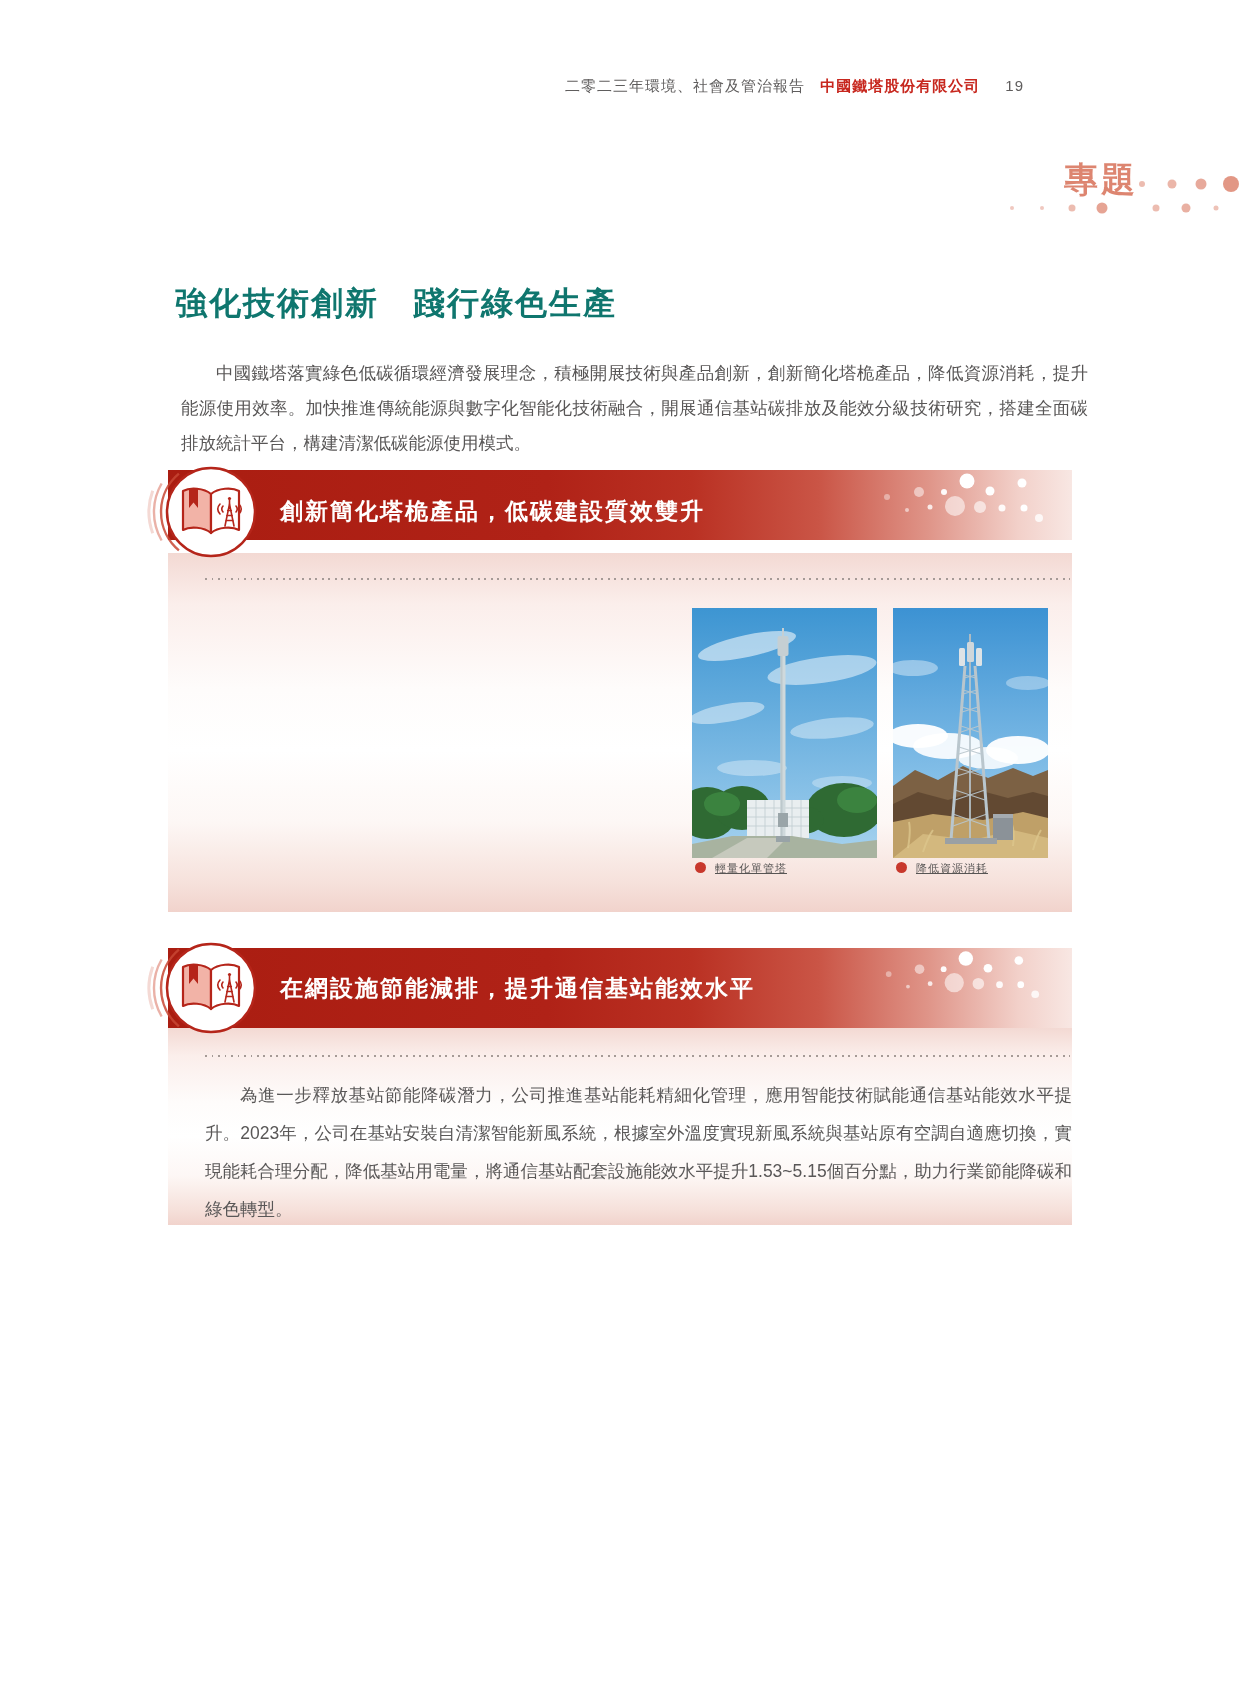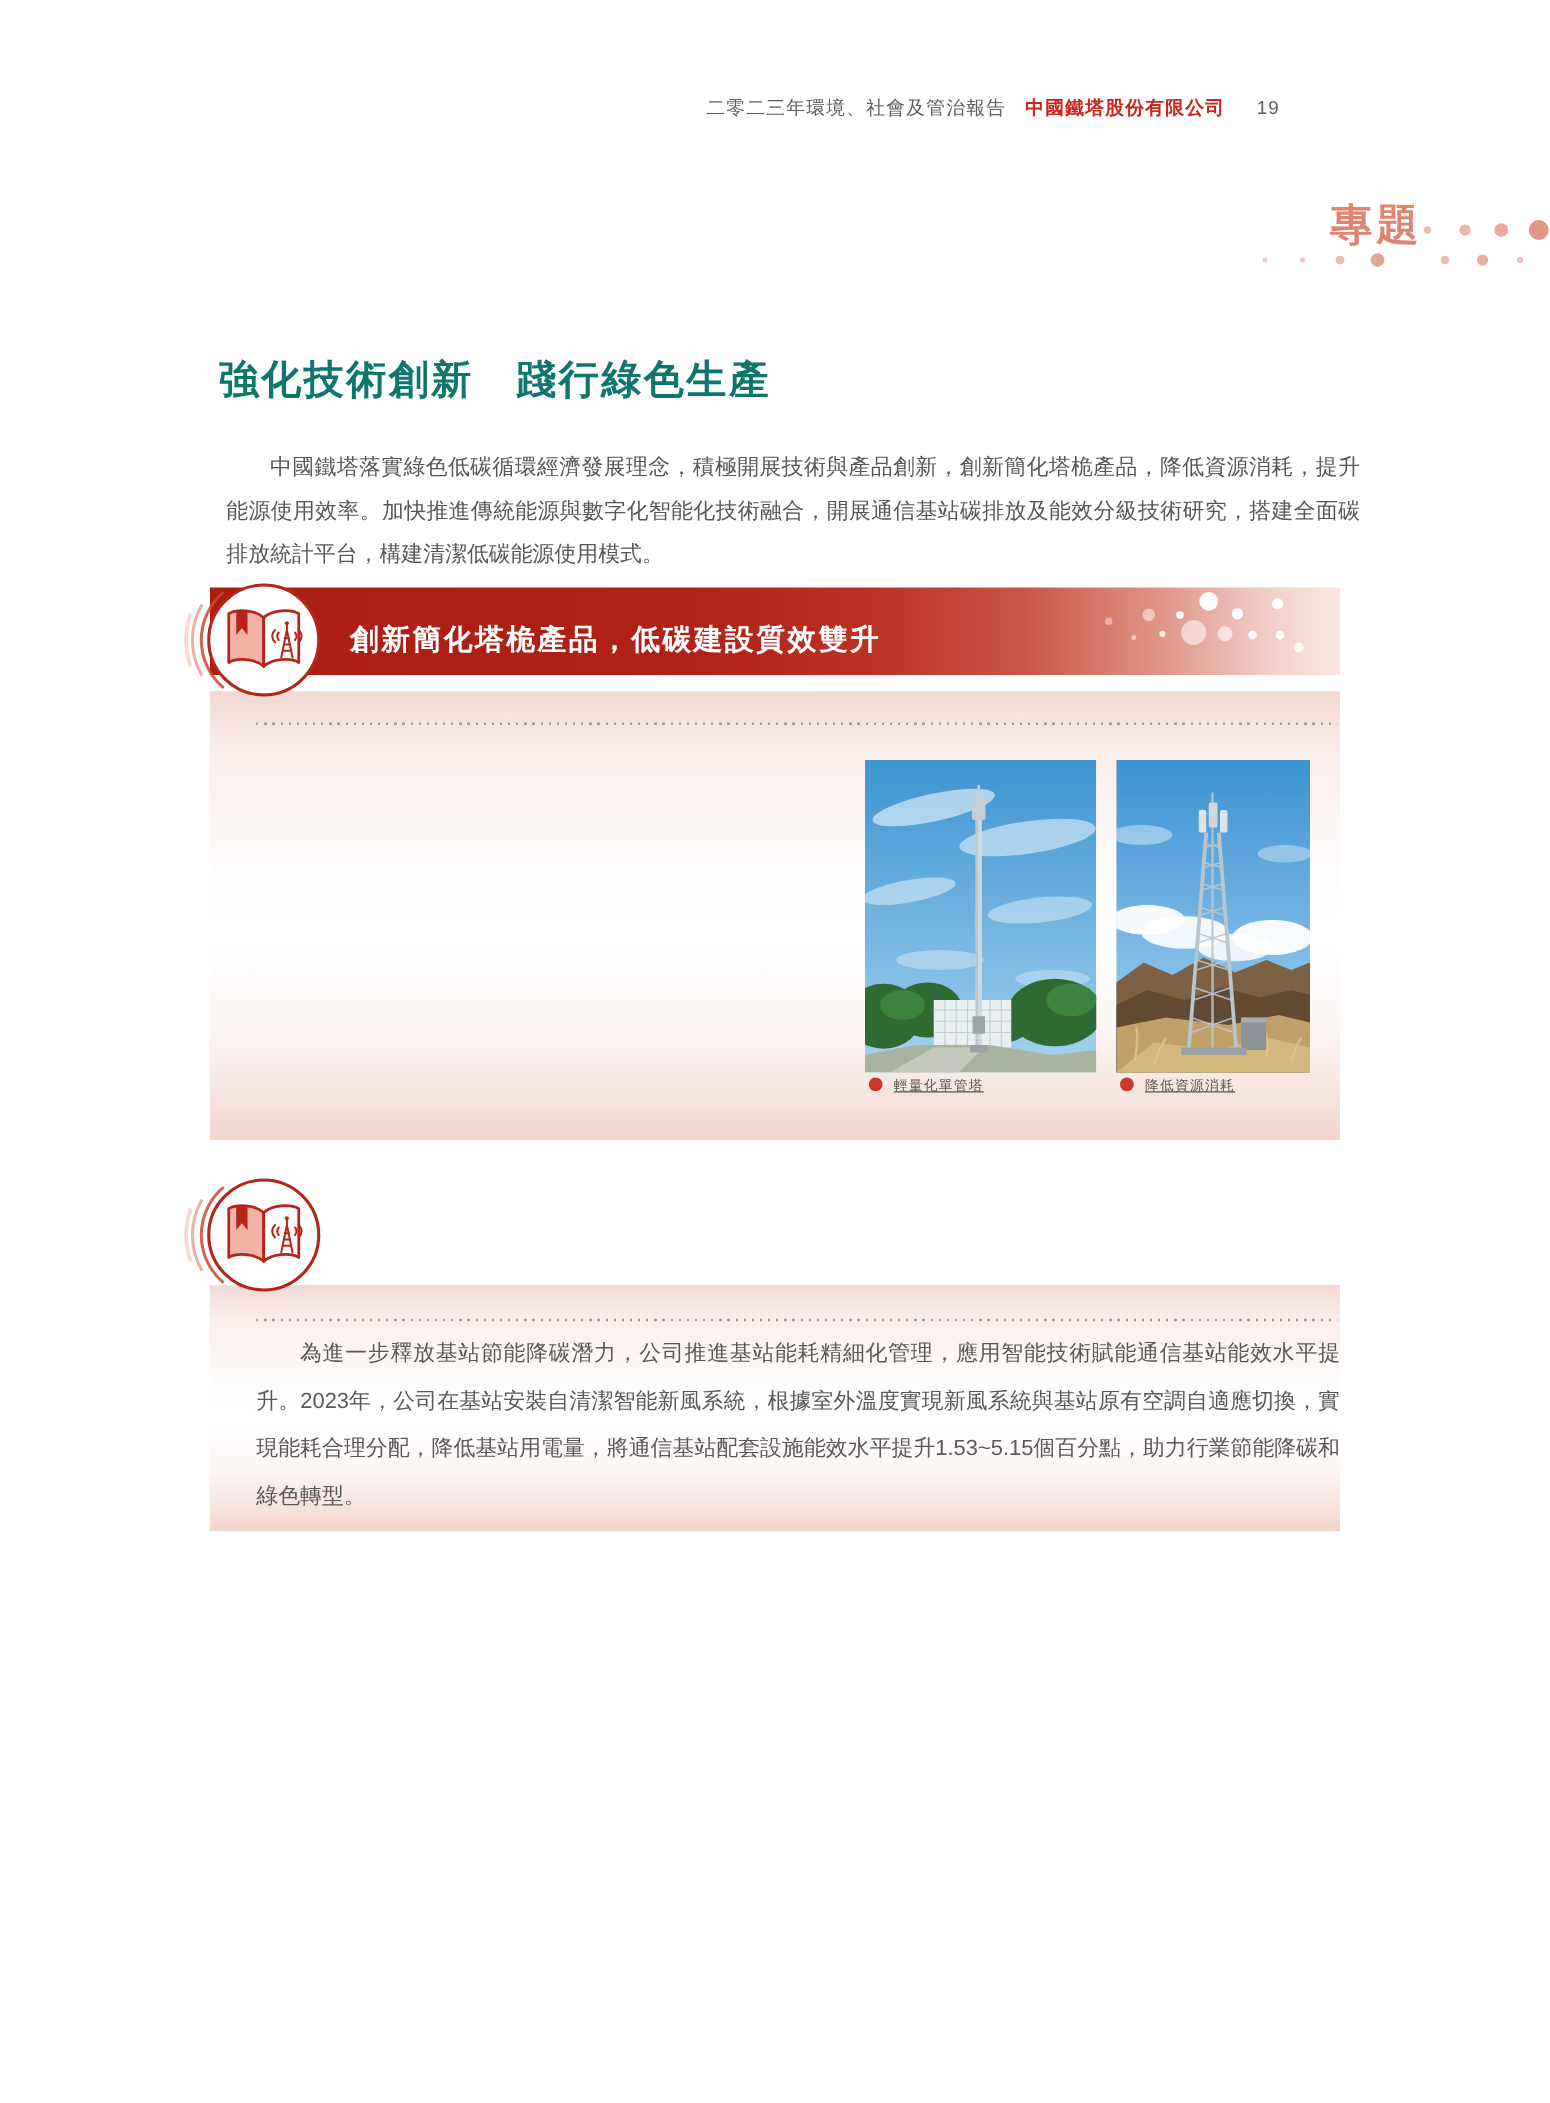--- a/index.html
+++ b/index.html
@@ -50,21 +50,21 @@
 
   .dotted{position:absolute;left:37px;right:2px;height:2px;
     background-image:repeating-linear-gradient(to right,#a59a96 0px,#a59a96 1.8px,
                      transparent 1.8px,transparent 6.5px);}
   .panel1 .dotted{top:108px;}
   .panel2 .dotted{top:107px;}
 
   .panel-text{position:absolute;margin:0;color:#595757;text-align:justify;text-indent:2em;
               word-break:break-all;font-size:17.5px;}
   .panel1 .panel-text{left:37px;top:131px;width:422px;line-height:34px;}
-  .panel2 .panel-text{left:37px;top:115px;width:867px;line-height:38px;}
+  .panel2 .panel-text{left:37px;top:128px;width:867px;line-height:38px;}
 
   .photo{position:absolute;top:138px;display:block;}
   .photo1{left:524px;}
   .photo2{left:725px;}
 
   .caption{position:absolute;top:391px;font-size:11px;color:#575554;letter-spacing:1px;white-space:nowrap;text-decoration:underline;}
   .cap1{left:527px;}
   .cap2{left:728px;}
   .bullet{display:inline-block;width:11px;height:11px;border-radius:50%;background:#c8382c;
           margin-right:9px;vertical-align:-1px;}
@@ -242,20 +242,26 @@
       <span class="bullet"></span><span>輕量化單管塔</span>
     </div>
     <div class="caption cap2">
       <span class="bullet"></span><span>降低資源消耗</span>
     </div>
   </section>
 
   <section class="panel panel2">
     <div class="body-bg"></div>
 
+    <div class="banner">
+      <svg class="banner-dots" width="240" height="80">
+        <use href="#sym-banner-dots"></use>
+      </svg>
+      <div class="banner-title">在網設施節能減排，提升通信基站能效水平</div>
+    </div>
 
     <svg class="badge">
         <use href="#sym-badge"></use>
       </svg>
 
     <div class="dotted"></div>
 
     <p class="panel-text">為進一步釋放基站節能降碳潛力，公司推進基站能耗精細化管理，應用智能技術賦能通信基站能效水平提升。2023年，公司在基站安裝自清潔智能新風系統，根據室外溫度實現新風系統與基站原有空調自適應切換，實現能耗合理分配，降低基站用電量，將通信基站配套設施能效水平提升1.53~5.15個百分點，助力行業節能降碳和綠色轉型。</p>
   </section>
 

